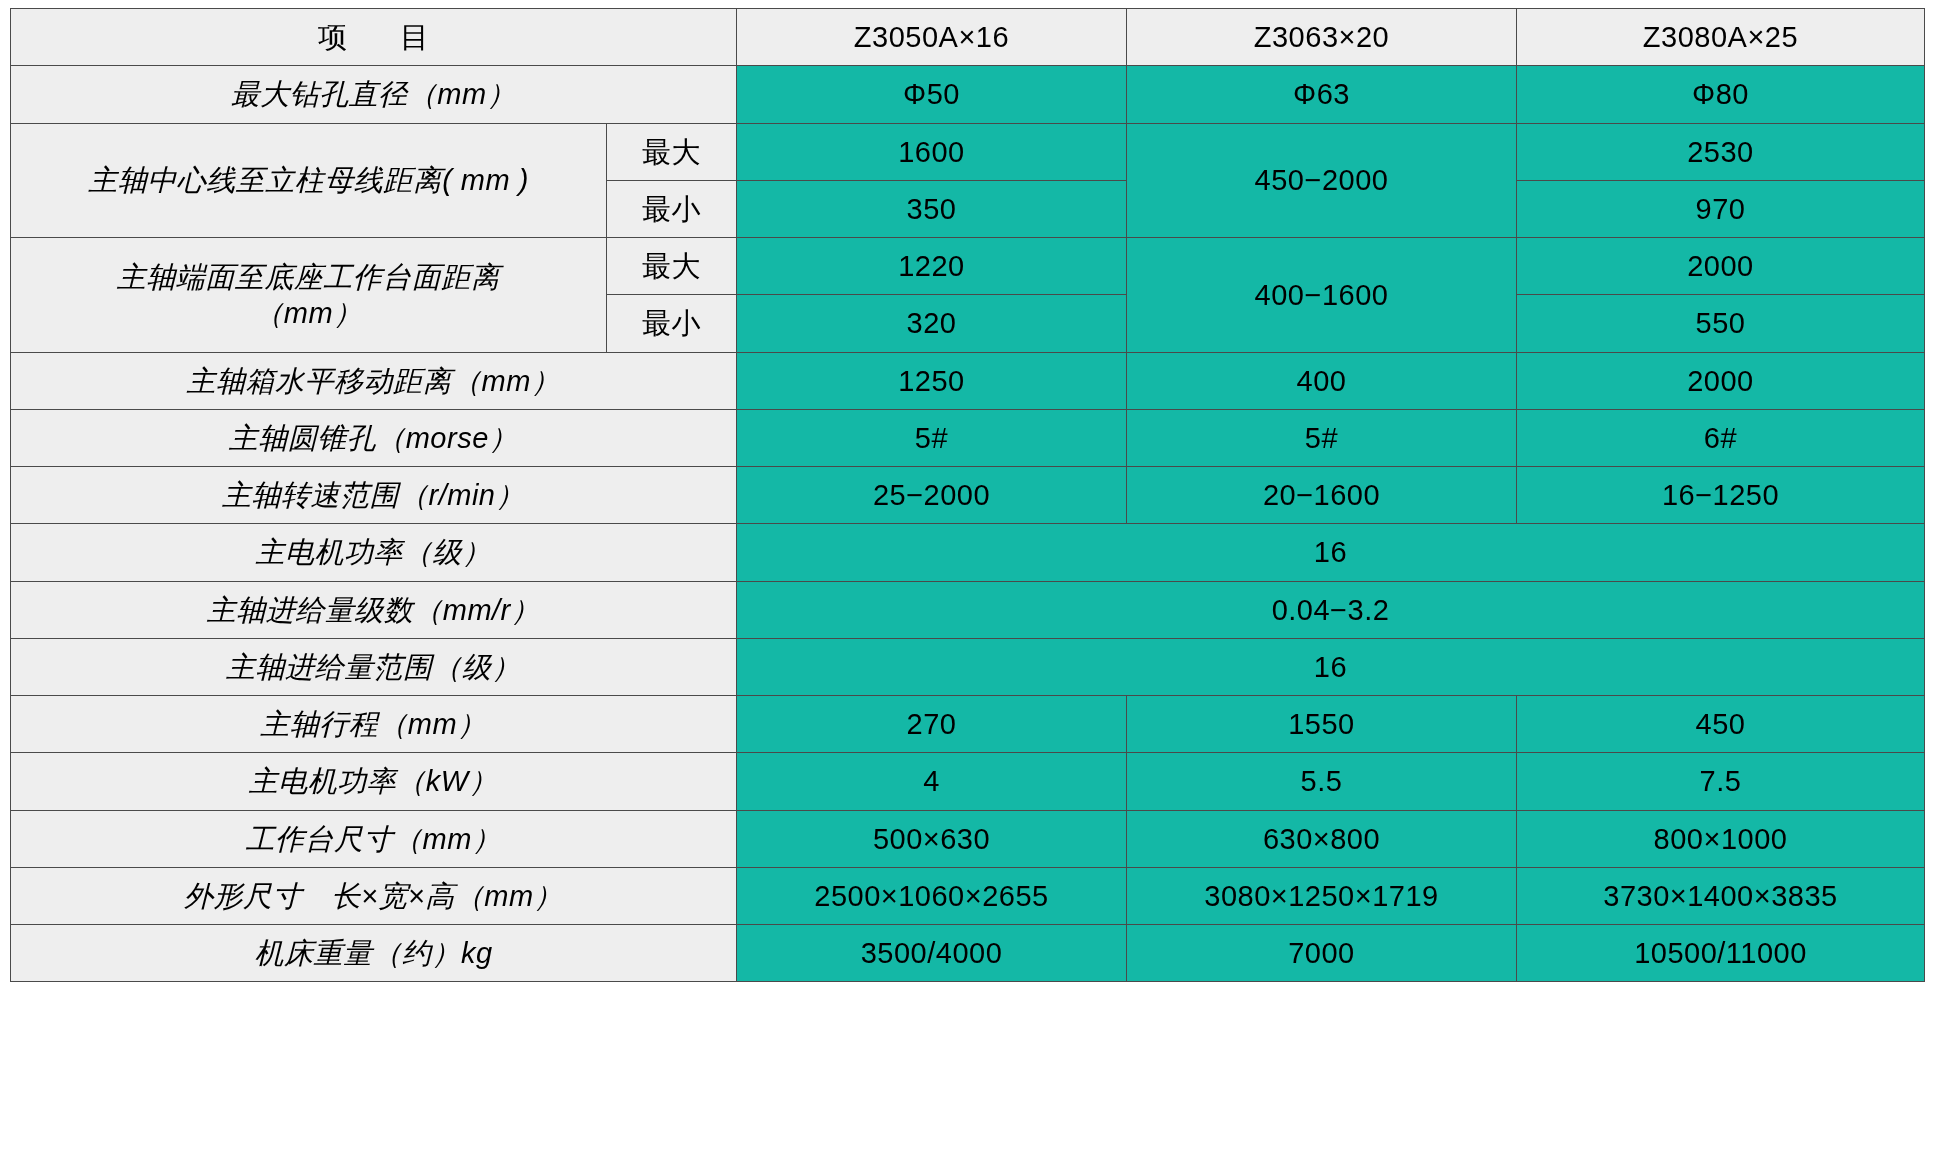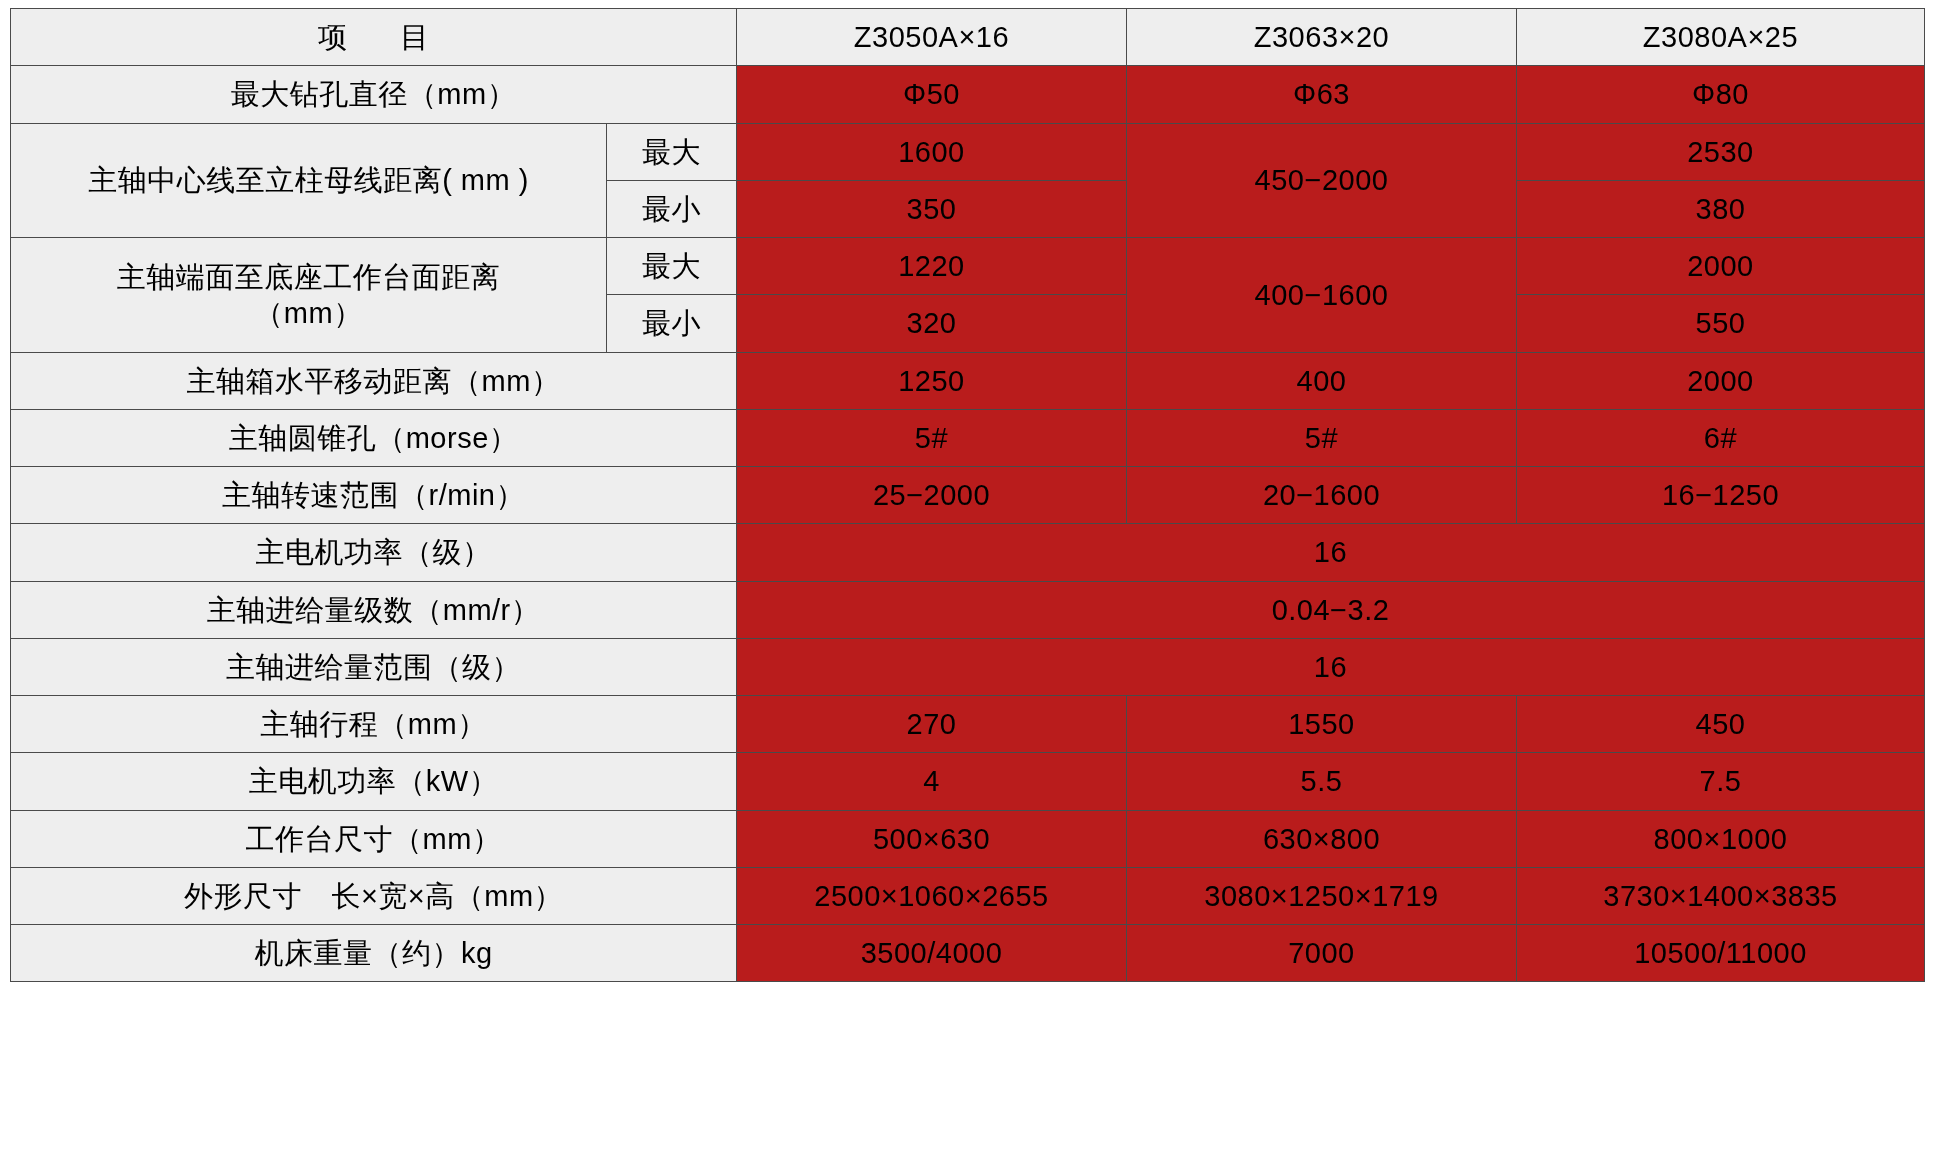--- a/index.html
+++ b/index.html
@@ -28,32 +28,33 @@
     vertical-align: middle;
     font-size: 29px;
     line-height: 1.25;
     padding: 10px 6px;
     height: 48px;
     box-sizing: border-box;
     letter-spacing: 0.5px;
   }
   .label-cell {
     background: #eeeeee;
+    font-style: italic;
   }
   .sub-label-cell {
     background: #eeeeee;
     font-size: 28px;
     margin-top: 13px;
   }
   .head-cell {
     background: #eeeeee;
     font-size: 30px;
   }
   .value-cell {
-    background: #b91c1c;
+    background: #14b8a6;
   }
   .header-row td {
     height: 62px;
     font-size: 30px;
   }
   .label-wide {
     padding-left: 14px;
     padding-right: 14px;
   }
   .nowrap { white-space: nowrap; }
@@ -93,21 +94,21 @@
     <tr>
       <td class="label-cell label-wide" rowspan="2">主轴中心线至立柱母线距离( mm )</td>
       <td class="sub-label-cell">最大</td>
       <td class="value-cell">1600</td>
       <td class="value-cell" rowspan="2">450−2000</td>
       <td class="value-cell">2530</td>
     </tr>
     <tr>
       <td class="sub-label-cell">最小</td>
       <td class="value-cell">350</td>
-      <td class="value-cell">380</td>
+      <td class="value-cell">970</td>
     </tr>
 
     <tr>
       <td class="label-cell label-wide two-line" rowspan="2">
         <div>主轴端面至底座工作台面距离</div>
         <div>（mm）</div>
       </td>
       <td class="sub-label-cell">最大</td>
       <td class="value-cell">1220</td>
       <td class="value-cell" rowspan="2">400−1600</td>

